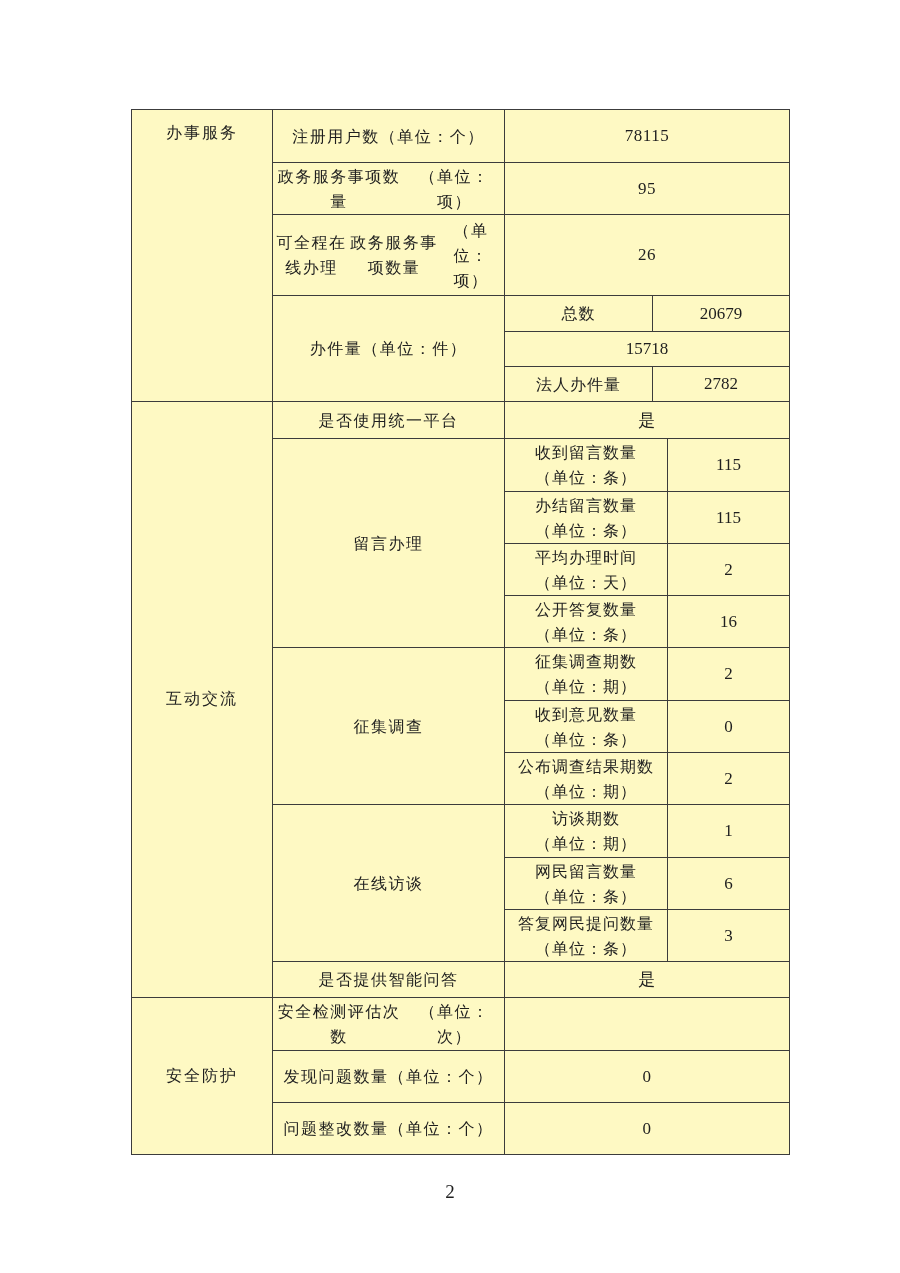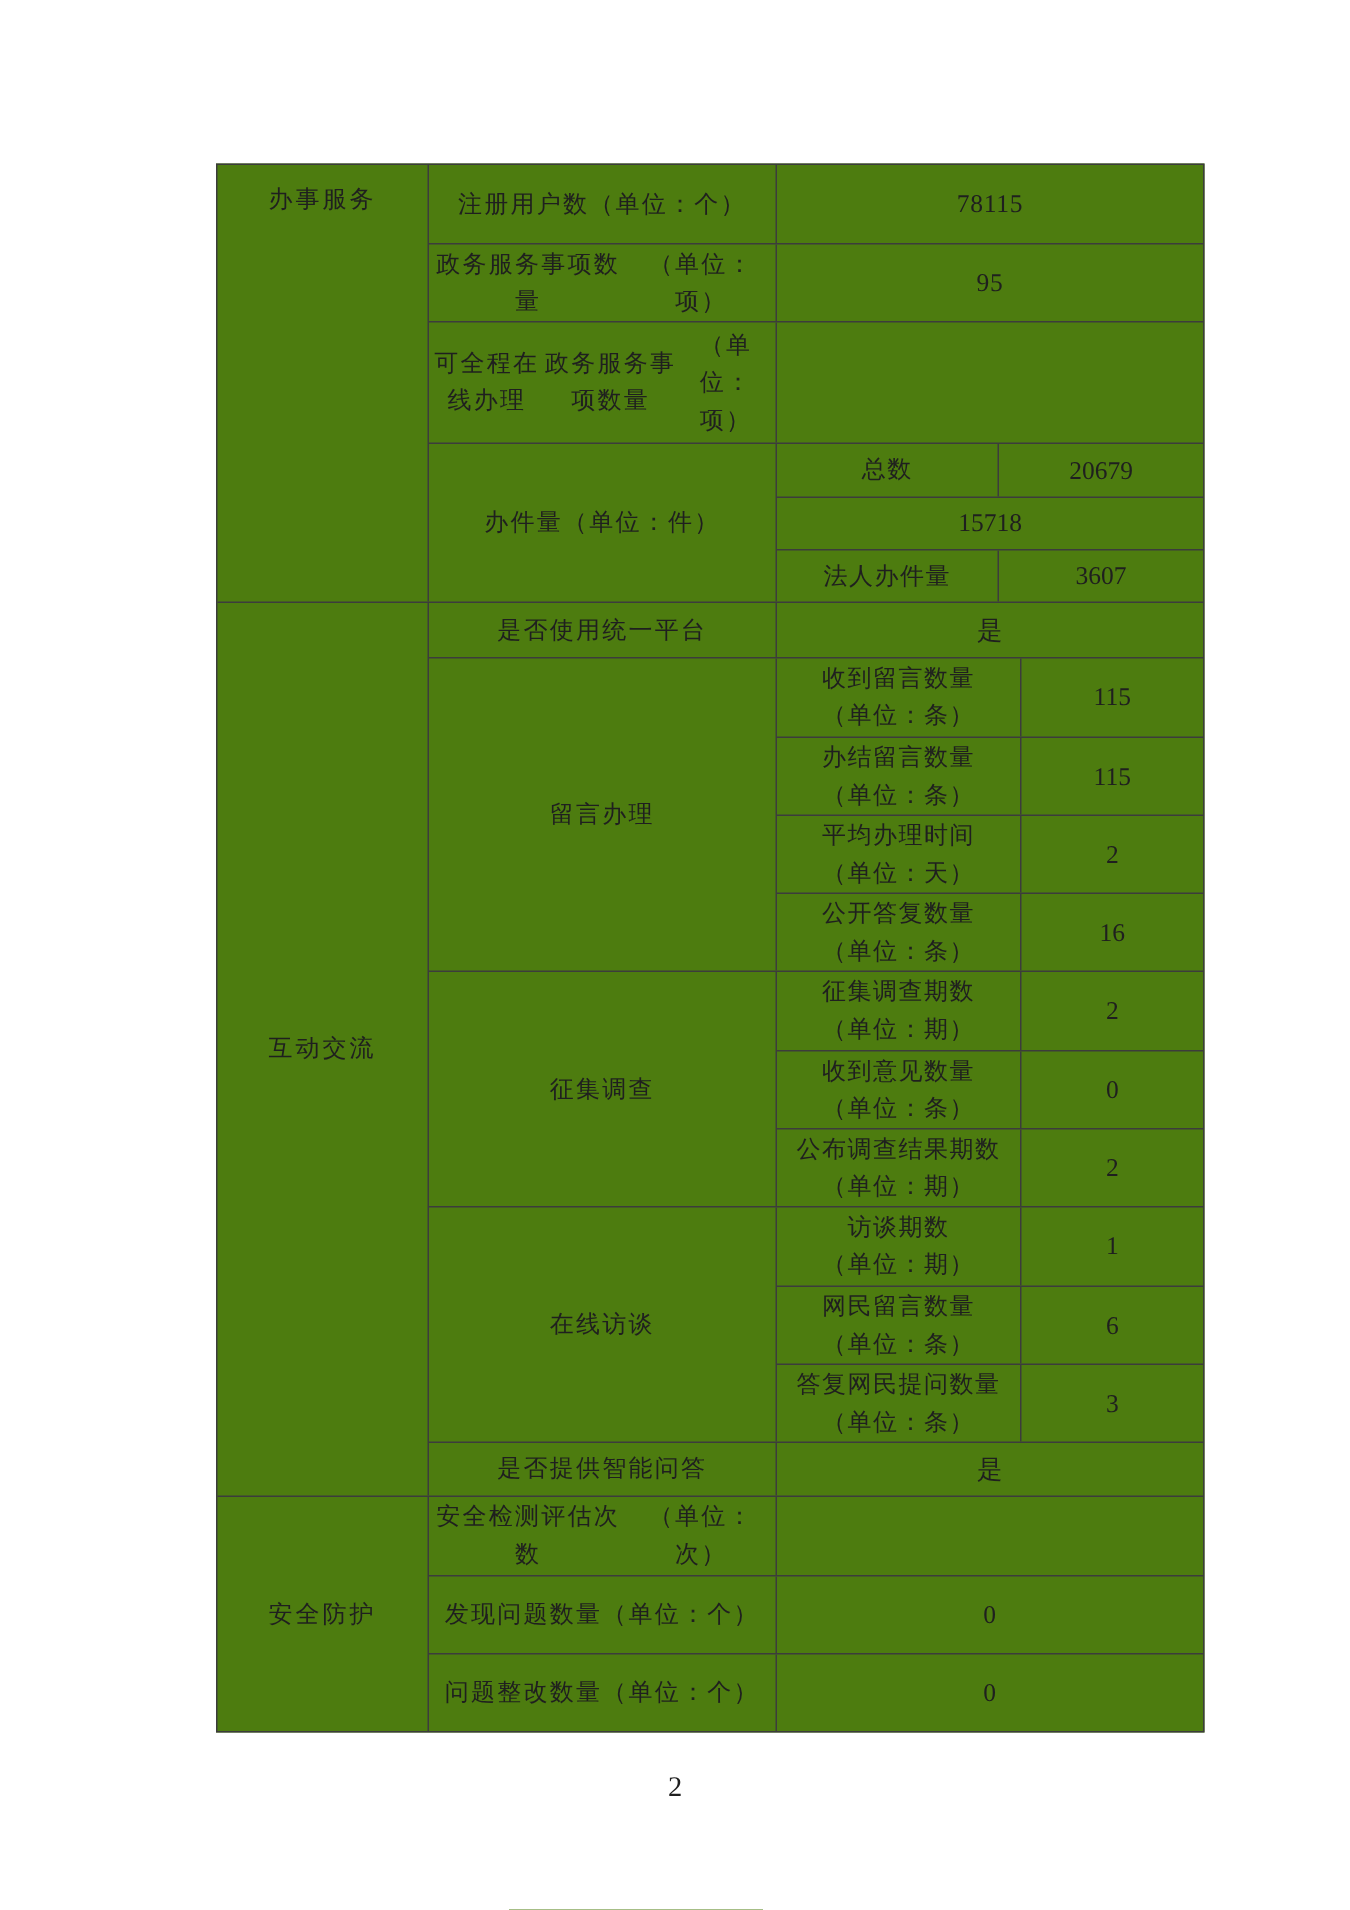--- a/index.html
+++ b/index.html
@@ -7,25 +7,25 @@
   body {
     position: relative;
     background: #ffffff;
     font-family: "Liberation Serif", serif;
     color: var(--text-color, #1f1f1f);
     overflow: hidden;
   }
 
   .report-table {
     position: absolute;
-    left: 144px;
+    left: 131px;
     top: 109px;
     width: 659px;
     border: 1px solid var(--border-color, #3c3c3c);
-    background: #4d7c0f;
+    background: #fef9c3;
   }
 
   .section-row { display: flex; }
   .section-row + .section-row { border-top: 1px solid var(--border-color, #3c3c3c); }
 
   .section-label {
     flex: 0 0 141px;
     width: 141px;
     border-right: 1px solid var(--border-color, #3c3c3c);
     display: flex;
@@ -124,41 +124,42 @@
             <div class="lab-line">（单位：项）</div>
           </div>
           <div class="value-cell">95</div>
         </div>
         <div class="trow h81">
           <div class="label-cell">
             <div class="lab-line">可全程在线办理</div>
             <div class="lab-line">政务服务事项数量</div>
             <div class="lab-line">（单位：项）</div>
           </div>
+          <div class="value-cell">26</div>
         </div>
         <div class="trow group narrow">
           <div class="label-cell">
             <div class="lab-line">办件量</div>
             <div class="lab-line">（单位：件）</div>
           </div>
           <div class="subrows">
             <div class="subrow h35">
               <div class="sub-label">
                 <div class="lab-line">总数</div>
               </div>
               <div class="sub-value">20679</div>
             </div>
             <div class="subrow h35">
               <div class="sub-value">15718</div>
             </div>
             <div class="subrow h35">
               <div class="sub-label">
                 <div class="lab-line">法人办件量</div>
               </div>
-              <div class="sub-value">3607</div>
+              <div class="sub-value">2782</div>
             </div>
           </div>
         </div>
       </div>
     </div>
     <div class="section-row">
       <div class="section-label">互动交流</div>
       <div class="section-content">
         <div class="trow h36">
           <div class="label-cell">

